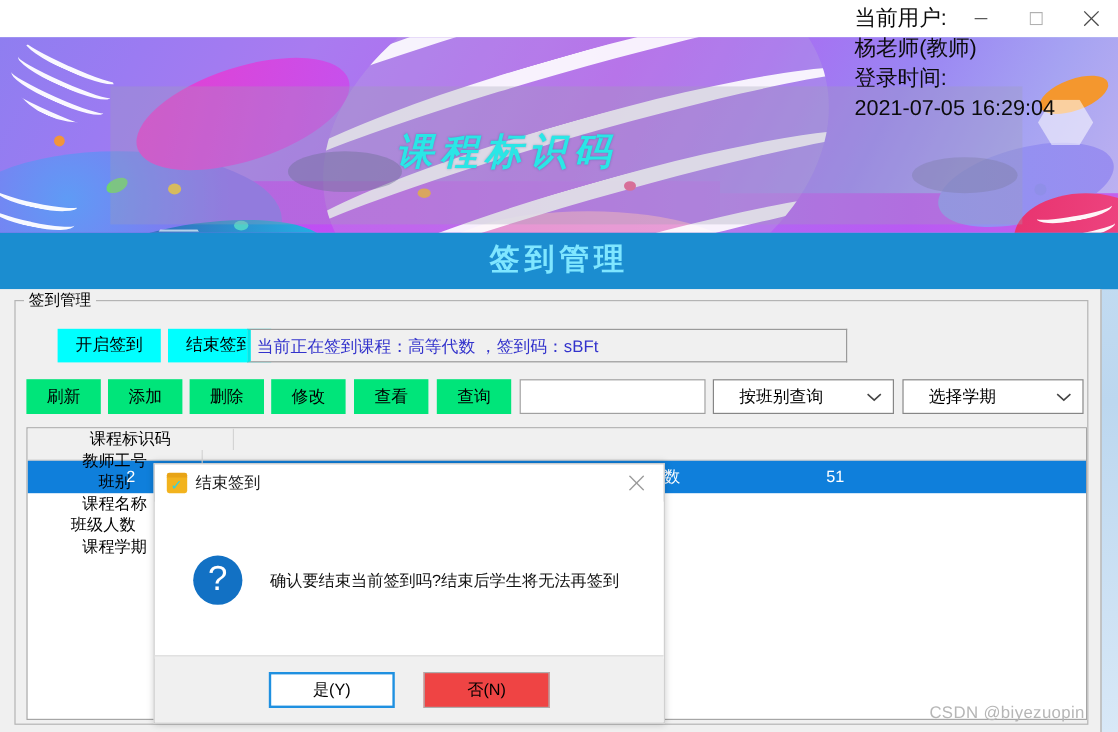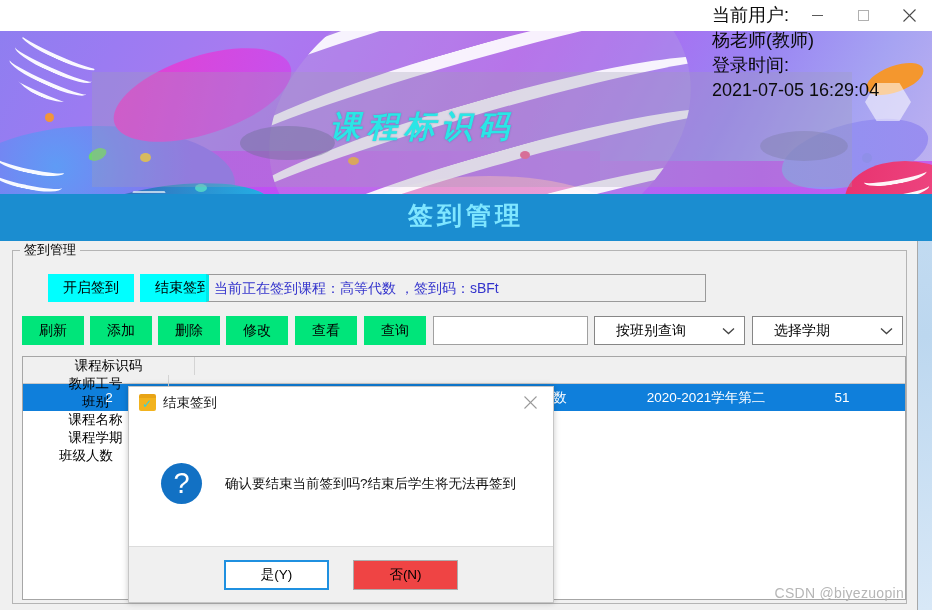--- a/index.html
+++ b/index.html
@@ -586,29 +586,28 @@
       </svg>
     </span>
   </div>
 
   <div class="table">
     <div class="thead">
       <div class="th c0">课程标识码</div>
       <div class="th c1">教师工号</div>
       <div class="th c2">班别</div>
       <div class="th c3">课程名称</div>
+      <div class="th c5">班级人数</div>
       <div class="th c4">课程学期</div>
-      <div class="th c5">班级人数</div>
     </div>
     <div class="trow">
       <div class="td c0">2</div>
       <div class="td c1"></div>
       <div class="td c2"></div>
       <div class="td c3">数</div>
-      <div class="td c4">2020-2021学年第二</div>
       <div class="td c5">51</div>
     </div>
   </div>
 
   <div class="dialog">
     <div class="dlg-title">
       <div class="dlg-icon">
         <div class="cal"></div>
         <div class="cal-top"></div>
         <div class="chk">✓</div>

